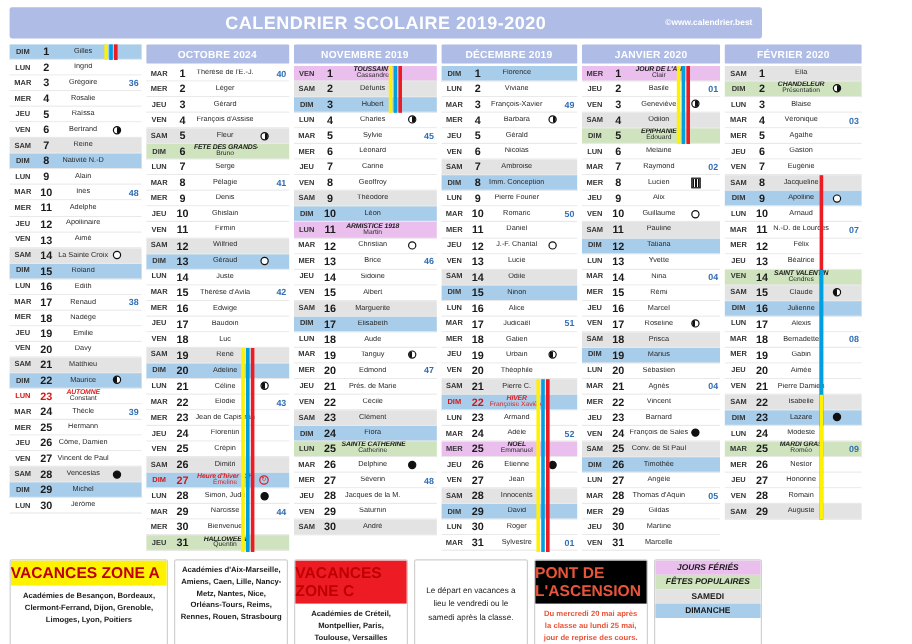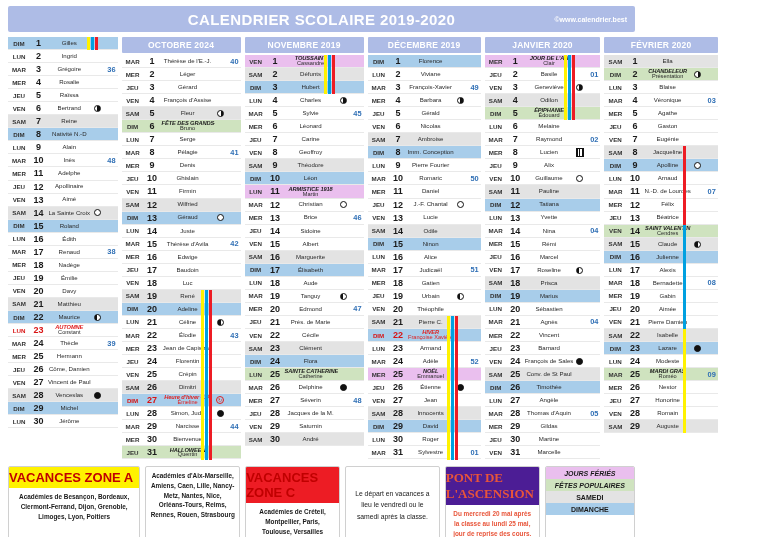--- a/index.html
+++ b/index.html
@@ -100,21 +100,21 @@
                  padding:4px 4px 5px 4px; line-height:1.5; color:#1a1a1a; }
   .zA { width:176px; }
   .zA .lhead { background:#fff200; color:#c00000; }
   .zB { width:126px; }
   .zB .lhead { background:#00a0e0; color:#c00000; }
   .zC { width:126px; }
   .zC .lhead { background:#ed1c24; color:#c00000; }
   .znote { width:126px; display:flex; align-items:center; }
   .znote .lbody { font-weight:normal; font-size:6.8px; line-height:1.7; }
   .zP { width:126px; }
-  .zP .lhead { color:#e8553a; background:#4c1d95;font-family:Liberation Serif, serif; }
+  .zP .lhead { color:#e8553a; background:#000000; }
   .zP .lbody { color:#e8553a; }
   .zK { width:120px; }
   .zK .krow { text-align:center; font-size:7px; font-weight:bold; padding:2.5px 0; }
   .zK .k1 { background:#eabfee; font-style:italic; }
   .zK .k2 { background:#cfe3bf; font-style:italic; }
   .zK .k3 { background:#e3e3e3; }
   .zK .k4 { background:#a8cdea; }
 </style>
 </head>
 <body>

